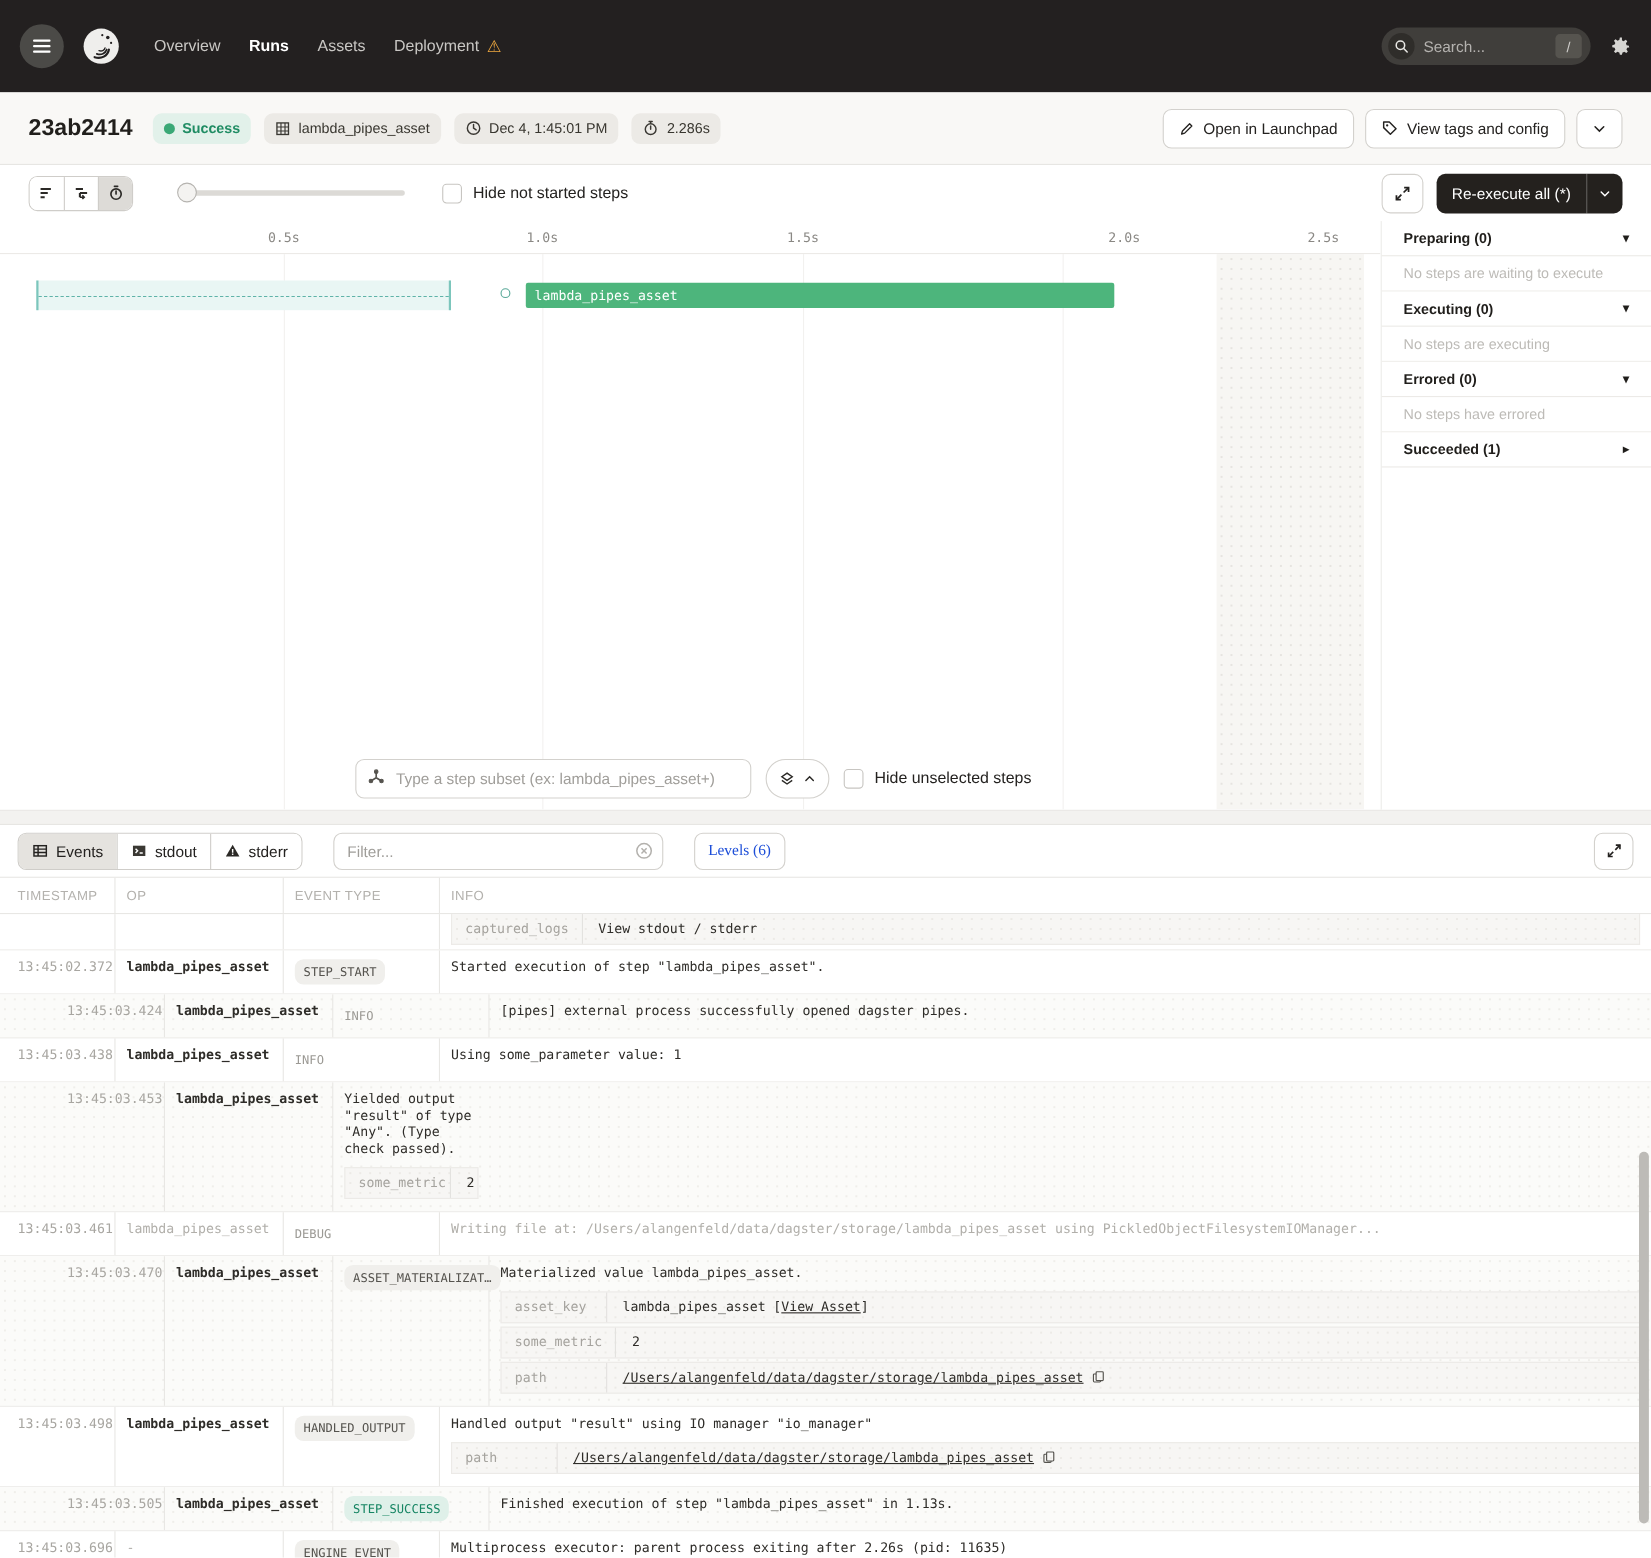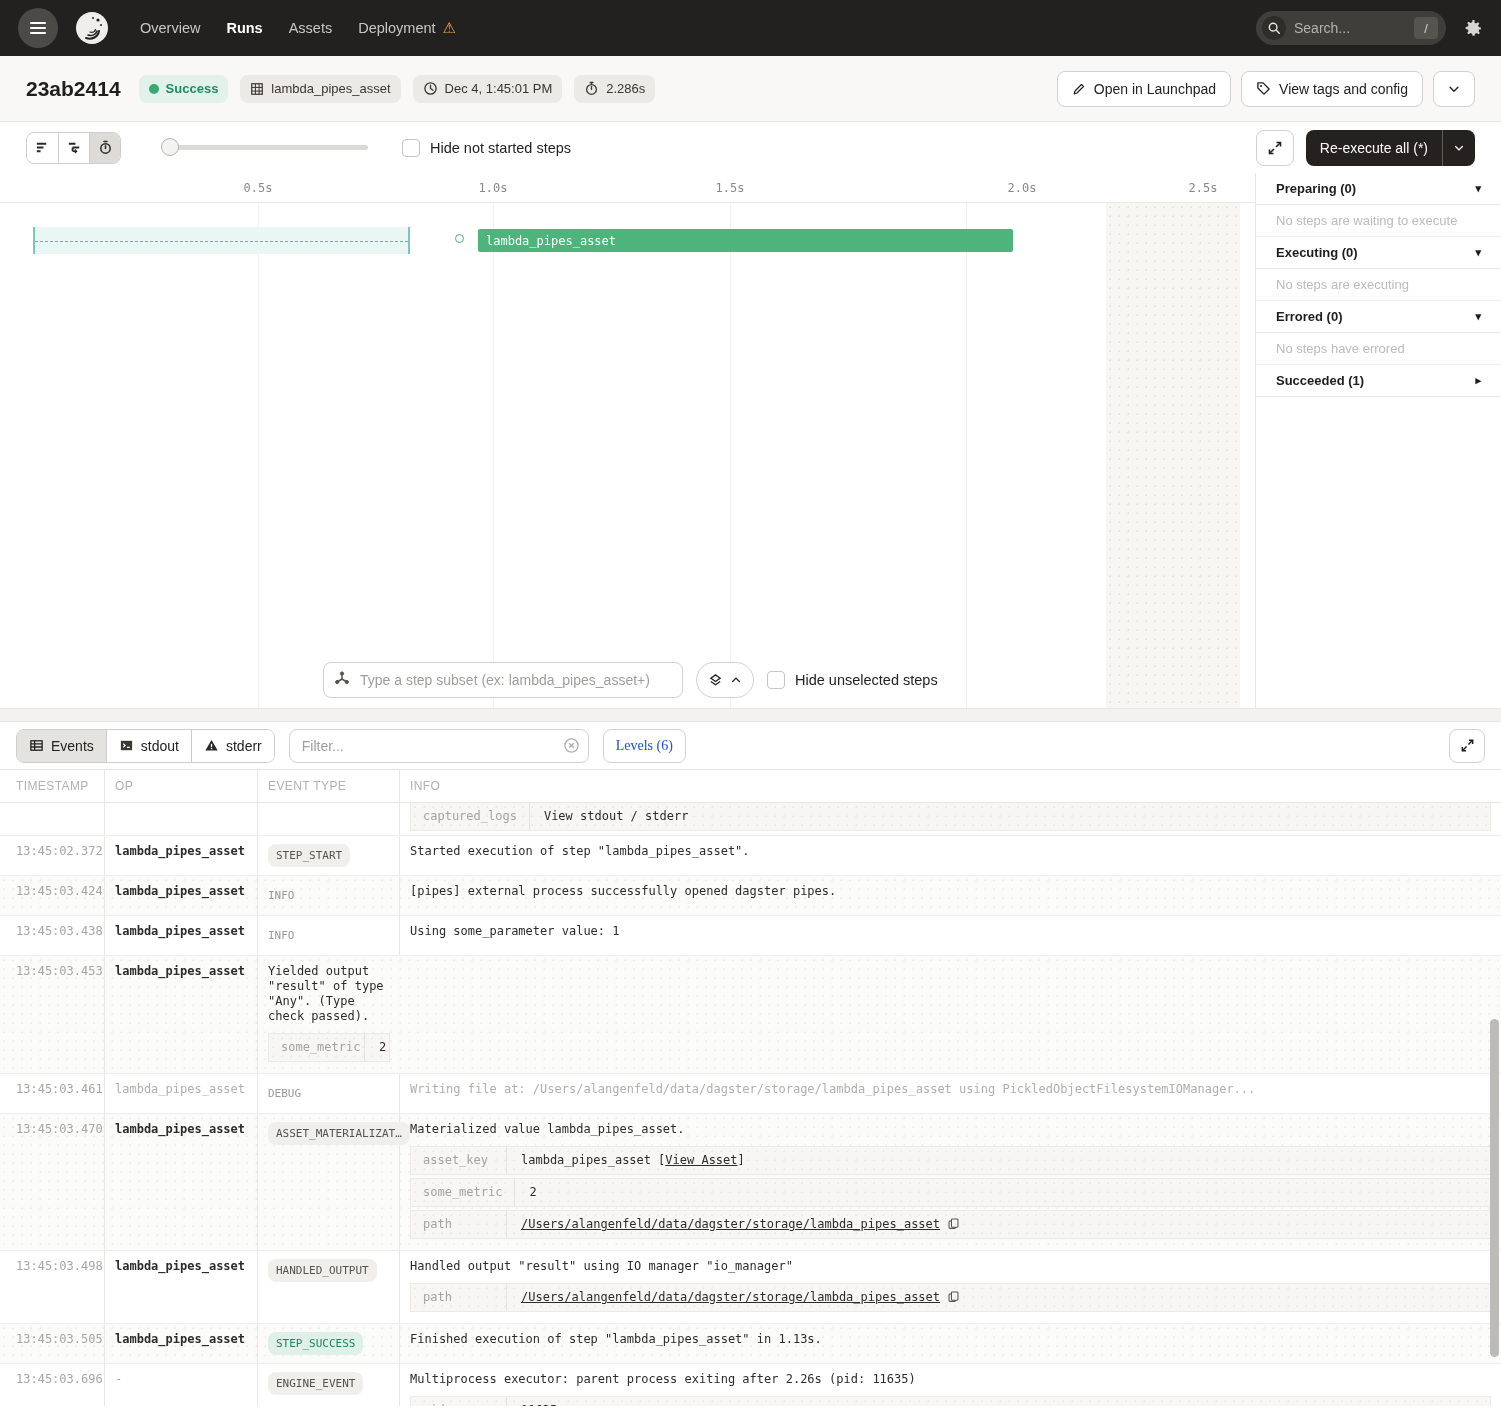--- a/index.html
+++ b/index.html
@@ -2,21 +2,21 @@
 <html><head>
 <meta charset="utf-8">
 <style>
   * { margin:0; padding:0; box-sizing:border-box; }
   html,body { width:1501px; height:1416px; overflow:hidden; background:#fff;
               font-family:"Liberation Sans", sans-serif; }
   .mono { font-family:"DejaVu Sans Mono", monospace; }
   svg { display:block; }
 
   
-  .topnav { height:56px; background:#232020; display:flex; align-items:center; padding:0 18px; }
+  .topnav { height:84px; background:#232020; display:flex; align-items:center; padding:0 18px; }
   .hamburger { width:40px; height:40px; border-radius:50%; background:#4b4a47; border:none;
                display:flex; flex-direction:column; justify-content:center; align-items:center; gap:3px; cursor:pointer; }
   .hamburger i { display:block; width:16px; height:2px; background:#fff; border-radius:1px; }
   .logo { width:40px; height:40px; margin-left:14px; }
   .nav-items { display:flex; gap:26px; list-style:none; margin-left:28px; }
   .nav-items li { color:#c9c7c4; font-size:14.5px; cursor:pointer; display:flex; align-items:center; gap:7px; }
   .nav-items li.active { color:#fff; font-weight:700; }
   .warn-tri { color:#eda73f; font-size:15px; }
   .search-pill { margin-left:auto; width:190px; height:34px; border-radius:17px; background:#403e3b;
                  display:flex; align-items:center; padding:0 8px 0 6px; }
@@ -92,21 +92,21 @@
   .sp-head { height:32px; display:flex; align-items:center; justify-content:space-between; padding:0 20px;
              font-weight:700; color:#201e1b; border-bottom:1px solid #eceae7; cursor:pointer; }
   .sp-detail { height:32px; display:flex; align-items:center; padding:0 20px; color:#bdbbb7;
                border-bottom:1px solid #f0efec; }
   .sp-caret { font-size:11px; color:#201e1b; }
 
   
   .hdivider { height:14px; background:#f3f2f0; border-top:1px solid #e7e6e3; border-bottom:1px solid #e7e6e3; }
 
   
-  .log-toolbar { height:47px; display:flex; align-items:center; gap:14px; padding:4px 16px; background:#fff; }
+  .log-toolbar { height:47px; display:flex; align-items:center; gap:28px; padding:4px 16px; background:#fff; }
   .tabs { display:flex; border:1px solid #cfcdc9; border-radius:8px; overflow:hidden; }
   .tab { height:32px; display:flex; align-items:center; gap:7px; padding:0 12px; background:#fff; border:none;
          border-left:1px solid #cfcdc9; font-size:14px; color:#242220; cursor:pointer; font-family:inherit; }
   .tab:first-child { border-left:none; }
   .tab.active { background:#e5e3df; }
   .filter-wrap { position:relative; }
   .filter-input { width:300px; height:34px; border:1px solid #d3d1cd; border-radius:8px; padding:0 32px 0 12px;
                   font-size:14px; font-family:inherit; outline:none; }
   .filter-input::placeholder { color:#a09e9a; }
   .filter-clear { position:absolute; right:9px; top:8px; color:#b3b1ad; cursor:pointer; }
@@ -119,21 +119,21 @@
   .log-table { position:relative; }
   .lt-head { display:grid; grid-template-columns:105px 153px 142px 1fr; height:34px; align-items:center;
              border-top:1px solid #e8e7e4; border-bottom:1px solid #e8e7e4; color:#b3b1ad; font-size:12px;
              letter-spacing:.4px; }
   .lt-head div { padding:0 10px; height:100%; display:flex; align-items:center; border-right:1px solid #e8e7e4; }
   .lt-head div:first-child { padding-left:16px; }
   .lt-head div:last-child { border-right:none; }
   .lt-rows { height:603px; display:flex; flex-direction:column; overflow:hidden; position:relative; }
   .log-row { display:grid; grid-template-columns:105px 153px 142px 1fr; border-bottom:1px solid #eeedea; flex:none; }
   .log-row.shaded { background-color:#fbfbf9; background-image:radial-gradient(#efeeea 1px, transparent 1px);
-                    background-size:9px 9px; }
+                    background-size:9px 9px;padding-left:45px; }
   .log-row > div { padding:8px 10px; border-right:1px solid #e8e7e4; font-family:"DejaVu Sans Mono", monospace;
                    font-size:12px; line-height:15px; }
   .log-row > div:first-child { padding-left:16px; }
   .log-row > div:last-child { border-right:none; }
   .c-ts { color:#a8a6a1; }
   .c-op { color:#2e2c28; font-weight:700; }
   .c-op.muted, .c-info.muted { color:#b1afaa; font-weight:400; }
   .c-info { color:#2e2c28; }
   .badge { display:inline-block; padding:4px 8px; border-radius:8px; font-size:11px; }
   .badge.teal { background:#dff0e9; color:#168563; }

